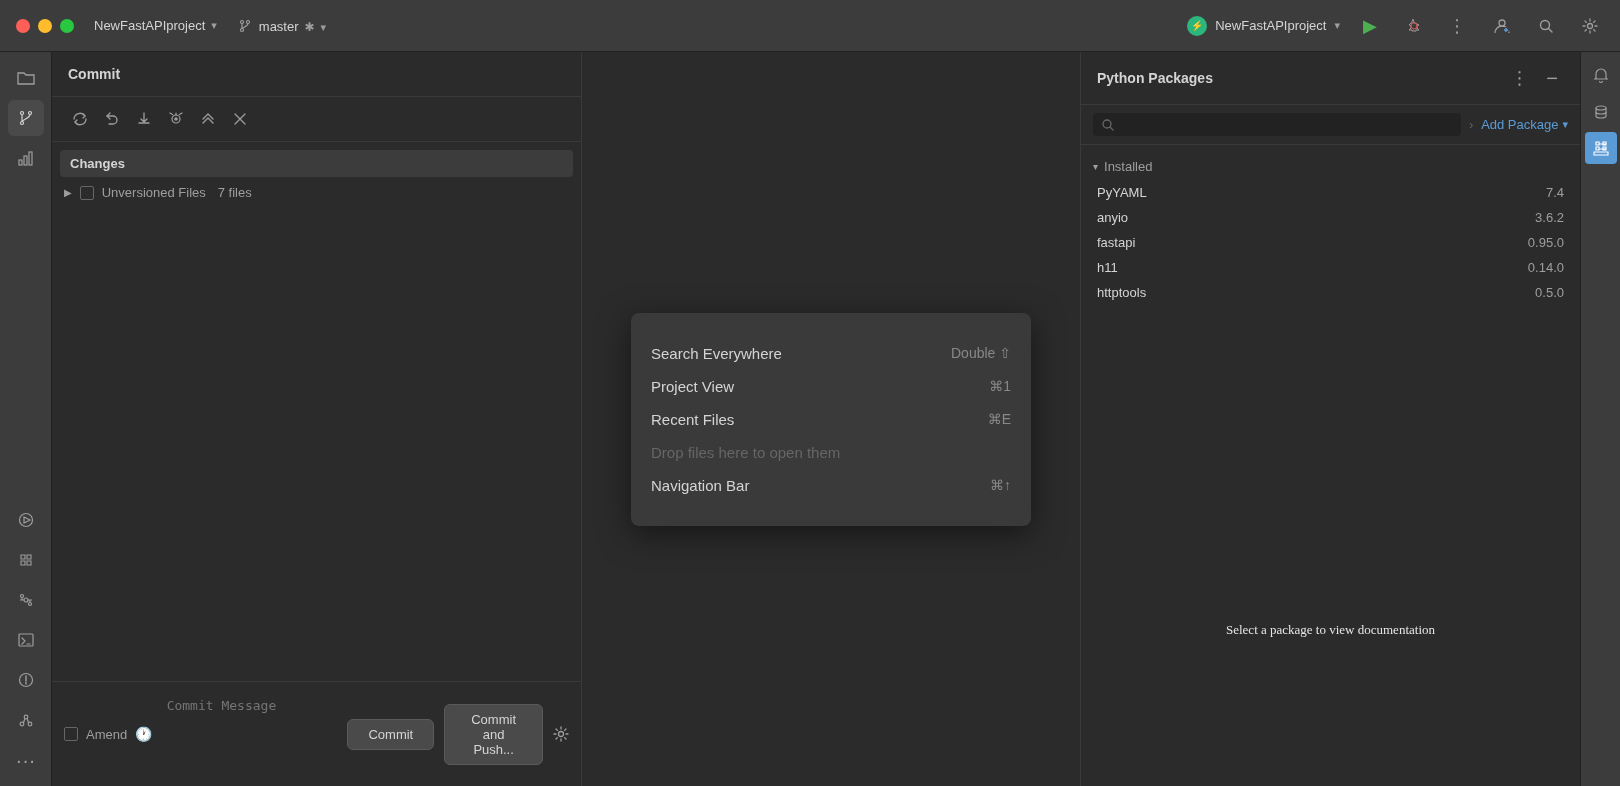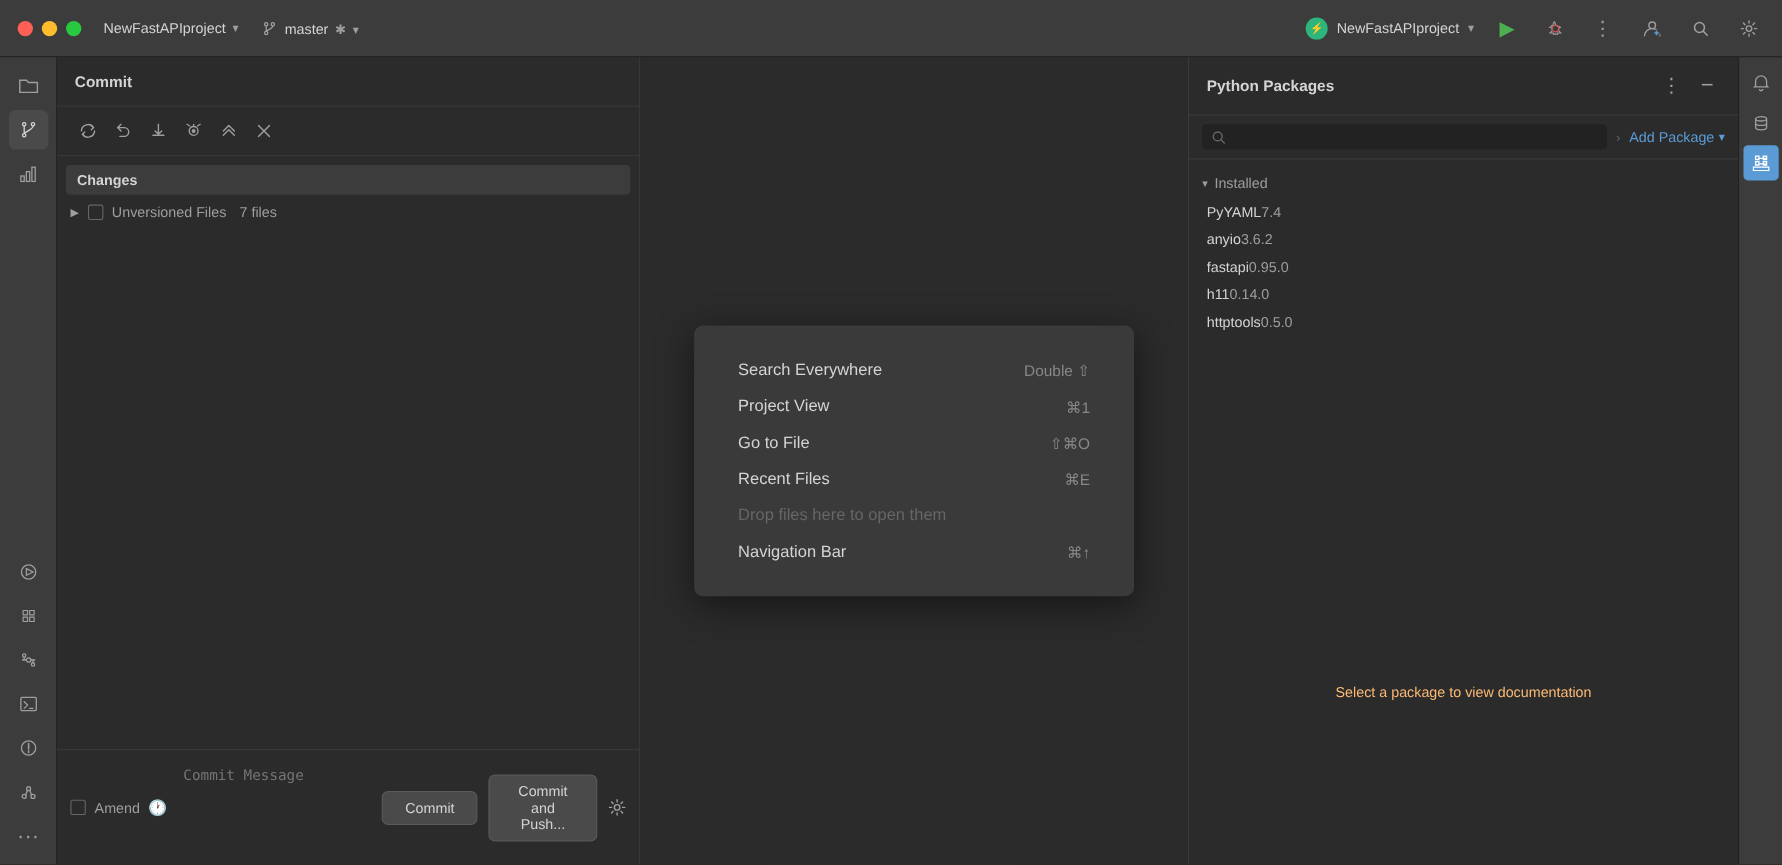--- a/index.html
+++ b/index.html
@@ -273,21 +273,21 @@
       flex: 1;
       background: #2b2b2b;
       display: flex;
       align-items: center;
       justify-content: center;
       position: relative;
     }
     .quick-access-overlay {
       background: #3a3a3a;
       border-radius: 8px;
-      padding: 24px 40px;
+      padding: 24px 20px;
       min-width: 400px;
       box-shadow: 0 8px 32px rgba(0,0,0,0.5);
     }
     .qa-item {
       display: flex;
       align-items: center;
       justify-content: space-between;
       padding: 8px 0;
       font-size: 15px;
       color: #d4d4d4;
@@ -385,37 +385,39 @@
       align-items: center;
       gap: 6px;
       padding: 6px 12px;
       font-size: 13px;
       color: #9e9e9e;
       cursor: pointer;
     }
     .package-row {
       display: flex;
       align-items: center;
+      justify-content: space-between;
       padding: 5px 16px;
       font-size: 13px;
       color: #d4d4d4;
       cursor: pointer;
     }
     .package-name {}
     .package-version { color: #9e9e9e; }
 
     .packages-doc-area {
       flex: 1;
       display: flex;
       align-items: center;
       justify-content: center;
     }
     .doc-placeholder {
-      color: #fdba74;
-      font-size: 13px;
+      color: #e5e5e5;
+      font-size: 13px;
+      font-family: Liberation Serif, serif;
     }
 
     
     .right-icon-bar {
       width: 40px;
       background: #3c3c3c;
       display: flex;
       flex-direction: column;
       align-items: center;
       padding: 8px 0;
@@ -669,24 +671,20 @@
     <div class="quick-access-overlay">
       <div class="qa-item">
         <span class="qa-label">Search Everywhere</span>
         <span class="qa-shortcut">Double ⇧</span>
       </div>
       <div class="qa-item">
         <span class="qa-label">Project View</span>
         <span class="qa-shortcut">⌘1</span>
       </div>
       <div class="qa-item">
-        <span class="qa-label">Go to File</span>
-        <span class="qa-shortcut">⇧⌘O</span>
-      </div>
-      <div class="qa-item">
         <span class="qa-label">Recent Files</span>
         <span class="qa-shortcut">⌘E</span>
       </div>
       <div class="qa-item">
         <span class="qa-label" style="color:#666;">Drop files here to open them</span>
       </div>
       <div class="qa-item">
         <span class="qa-label">Navigation Bar</span>
         <span class="qa-shortcut">⌘↑</span>
       </div>

